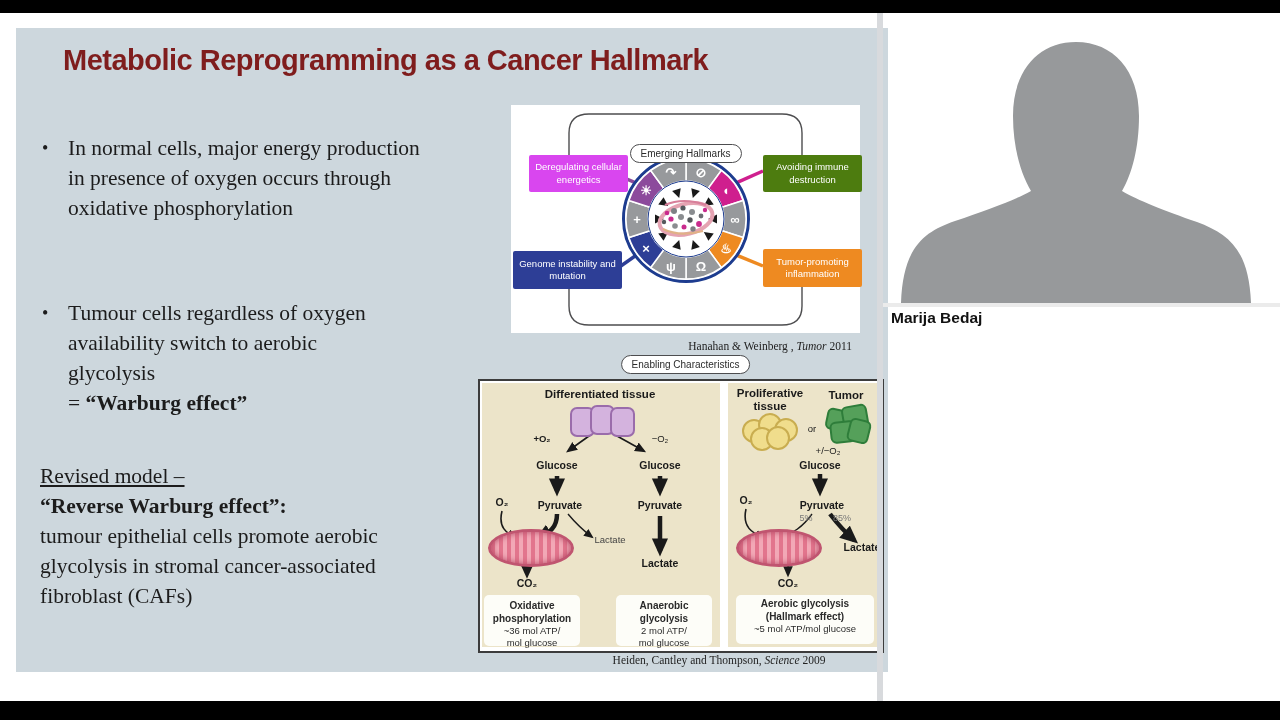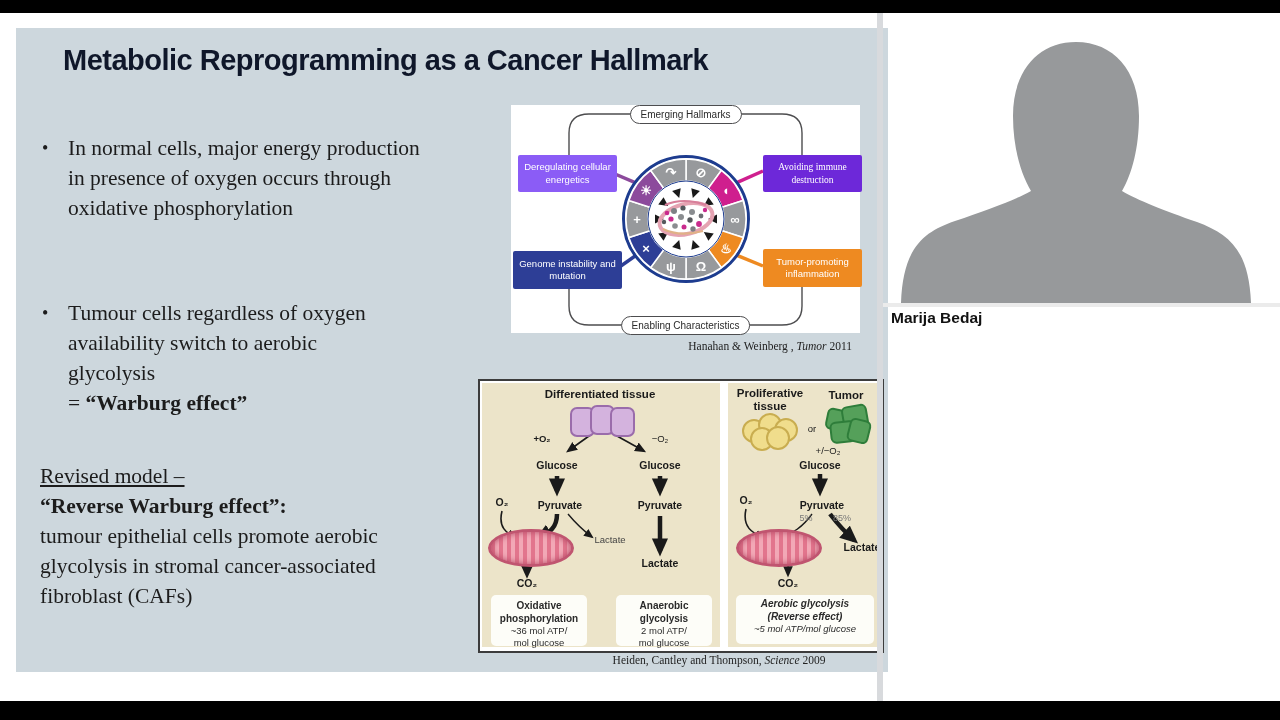--- a/index.html
+++ b/index.html
@@ -4,33 +4,33 @@
 <style>
   html,body{margin:0;padding:0;background:#000;}
   #root{position:relative;width:1280px;height:720px;background:#000;overflow:hidden;
         font-family:"Liberation Sans",sans-serif;}
   .abs{position:absolute;}
   
   #stage{position:absolute;left:0;top:13px;width:1280px;height:688px;background:#ffffff;}
   
   #slide{position:absolute;left:16px;top:15px;width:872px;height:644px;background:#cdd7dd;}
   #slide-title{position:absolute;left:47px;top:16px;font-weight:bold;font-size:29px;
-               letter-spacing:-0.5px;color:#0f172a;white-space:nowrap;}
+               letter-spacing:-0.5px;color:#7f1d1d;white-space:nowrap;}
   .serif{font-family:"Liberation Serif",serif;color:#1c1c1c;}
   .bullet-item{position:absolute;font-size:21.5px;line-height:30px;}
   .bullet-dot{position:absolute;left:-26px;top:0;font-size:18px;}
   .revised{position:absolute;font-size:21.5px;line-height:30px;}
   .u{text-decoration:underline;}
   
   #fig1{position:absolute;left:495px;top:77px;width:349px;height:228px;background:#ffffff;}
   #fig1 svg{position:absolute;left:0;top:0;}
   .stadium{position:absolute;left:50%;transform:translateX(-50%);background:#fff;
            border:1.4px solid #4d4d4f;border-radius:10px;font-size:10px;color:#2b2b2b;
            display:flex;align-items:center;justify-content:center;white-space:nowrap;
-           padding:0 10px;height:17px;}
+           padding:0 10px;height:17px;margin-top:39px;}
   .callout{position:absolute;color:#fff;font-size:9.5px;line-height:1.3;text-align:center;
            display:flex;align-items:center;justify-content:center;border-radius:2px;padding:2px;}
   .wheel-icon{position:absolute;transform:translate(-50%,-50%);color:#fff;font-size:13px;
               font-weight:bold;line-height:1;}
   .fig-caption{position:absolute;font-family:"Liberation Serif",serif;font-size:11.5px;color:#222;}
   
   #fig2{position:absolute;left:462px;top:351px;width:402px;height:270px;background:#fff;
         border:2px solid #3c3c3c;}
   .beige{position:absolute;top:2px;height:264px;background:#ece4c9;}
   #fig2 .lbl{position:absolute;font-size:10.5px;font-weight:bold;color:#1a1a1a;
@@ -144,22 +144,22 @@
             <circle cx="194" cy="105" r="2.2" fill="#c92b8d"></circle>
               <circle cx="153" cy="117" r="2.2" fill="#55585c"></circle>
             <path d="M152,124 Q168,132 192,126" fill="none" stroke="#e0b287" stroke-width="2.2"></path>
             <path d="M154,100 Q172,92 195,100" fill="none" stroke="#d87f9a" stroke-width="2.2"></path>
           </g>
         </svg>
 
         <div class="stadium" style="top:0;">Emerging Hallmarks</div>
         <div class="stadium" style="top:211px;">Enabling Characteristics</div>
 
-        <div class="callout" style="left:7px;top:50px;width:95px;height:33px;background:#8b5cf6;">Deregulating cellular energetics</div>
-        <div class="callout" style="left:252px;top:50px;width:95px;height:33px;background:#6d28d9;font-family:Liberation Serif, serif;">Avoiding immune destruction</div>
+        <div class="callout" style="left:18px;top:50px;width:95px;height:33px;background:#d946ef;">Deregulating cellular energetics</div>
+        <div class="callout" style="left:252px;top:50px;width:95px;height:33px;background:#4d7c0f;">Avoiding immune destruction</div>
         <div class="callout" style="left:252px;top:144px;width:95px;height:34px;background:#ee8a21;">Tumor-promoting inflammation</div>
         <div class="callout" style="left:2px;top:146px;width:105px;height:34px;background:#2d3e96;">Genome instability and mutation</div>
 
         <span class="wheel-icon" style="left:190px;top:67px;">⊘</span>
         <span class="wheel-icon" style="left:215px;top:85px;">◖</span>
         <span class="wheel-icon" style="left:224px;top:114px;">∞</span>
         <span class="wheel-icon" style="left:215px;top:143px;">♨</span>
         <span class="wheel-icon" style="left:190px;top:161px;">Ω</span>
         <span class="wheel-icon" style="left:160px;top:161px;">ψ</span>
         <span class="wheel-icon" style="left:135px;top:143px;">×</span>
@@ -213,21 +213,21 @@
         <div class="lbl small" style="left:180px;top:52px;font-weight:normal;">−O₂</div>
         <div class="lbl" style="left:77px;top:78px;">Glucose</div>
         <div class="lbl" style="left:180px;top:78px;">Glucose</div>
         <div class="lbl" style="left:22px;top:115px;">O₂</div>
         <div class="lbl" style="left:80px;top:118px;">Pyruvate</div>
         <div class="lbl" style="left:180px;top:118px;">Pyruvate</div>
         <div class="mito" style="left:8px;top:148px;width:80px;height:32px;"></div>
         <div class="lbl small" style="left:130px;top:153px;font-weight:normal;color:#444;">Lactate</div>
         <div class="lbl" style="left:180px;top:176px;">Lactate</div>
         <div class="lbl" style="left:47px;top:196px;">CO₂</div>
-        <div class="resbox" style="left:11px;top:214px;width:96px;height:46px;">
+        <div class="resbox" style="left:4px;top:214px;width:96px;height:46px;">
           <b>Oxidative phosphorylation</b><br>
           <span>~36 mol ATP/</span><br>
           <span>mol glucose</span>
         </div>
         <div class="resbox" style="left:136px;top:214px;width:96px;height:46px;">
           <b>Anaerobic glycolysis</b><br>
           <span>2 mol ATP/</span><br>
           <span>mol glucose</span>
         </div>
 
@@ -249,23 +249,23 @@
         </div>
         <div class="lbl small" style="left:348px;top:64px;font-weight:normal;">+/−O₂</div>
         <div class="lbl" style="left:340px;top:78px;">Glucose</div>
         <div class="lbl" style="left:266px;top:113px;">O₂</div>
         <div class="lbl" style="left:342px;top:118px;">Pyruvate</div>
         <div class="pct" style="left:326px;top:132px;">5%</div>
         <div class="pct" style="left:362px;top:132px;">85%</div>
         <div class="mito" style="left:256px;top:148px;width:80px;height:32px;"></div>
         <div class="lbl" style="left:382px;top:160px;">Lactate</div>
         <div class="lbl" style="left:308px;top:196px;">CO₂</div>
-        <div class="resbox" style="left:256px;top:214px;width:138px;height:46px;padding-top:3px;font-style:italic;">
+        <div class="resbox" style="left:256px;top:214px;width:138px;height:46px;padding-top:3px;">
           <b>Aerobic glycolysis</b><br>
-          <b>(Reverse effect)</b><br>
+          <b>(Hallmark effect)</b><br>
           <span>~5 mol ATP/mol glucose</span>
         </div>
       </div>
 
       <div class="fig-caption" style="left:502px;top:626px;width:402px;text-align:center;">
         <span>Heiden, Cantley and Thompson, </span><i>Science</i><span> 2009</span>
       </div>
     </div>
 
     <div id="divider"></div>

